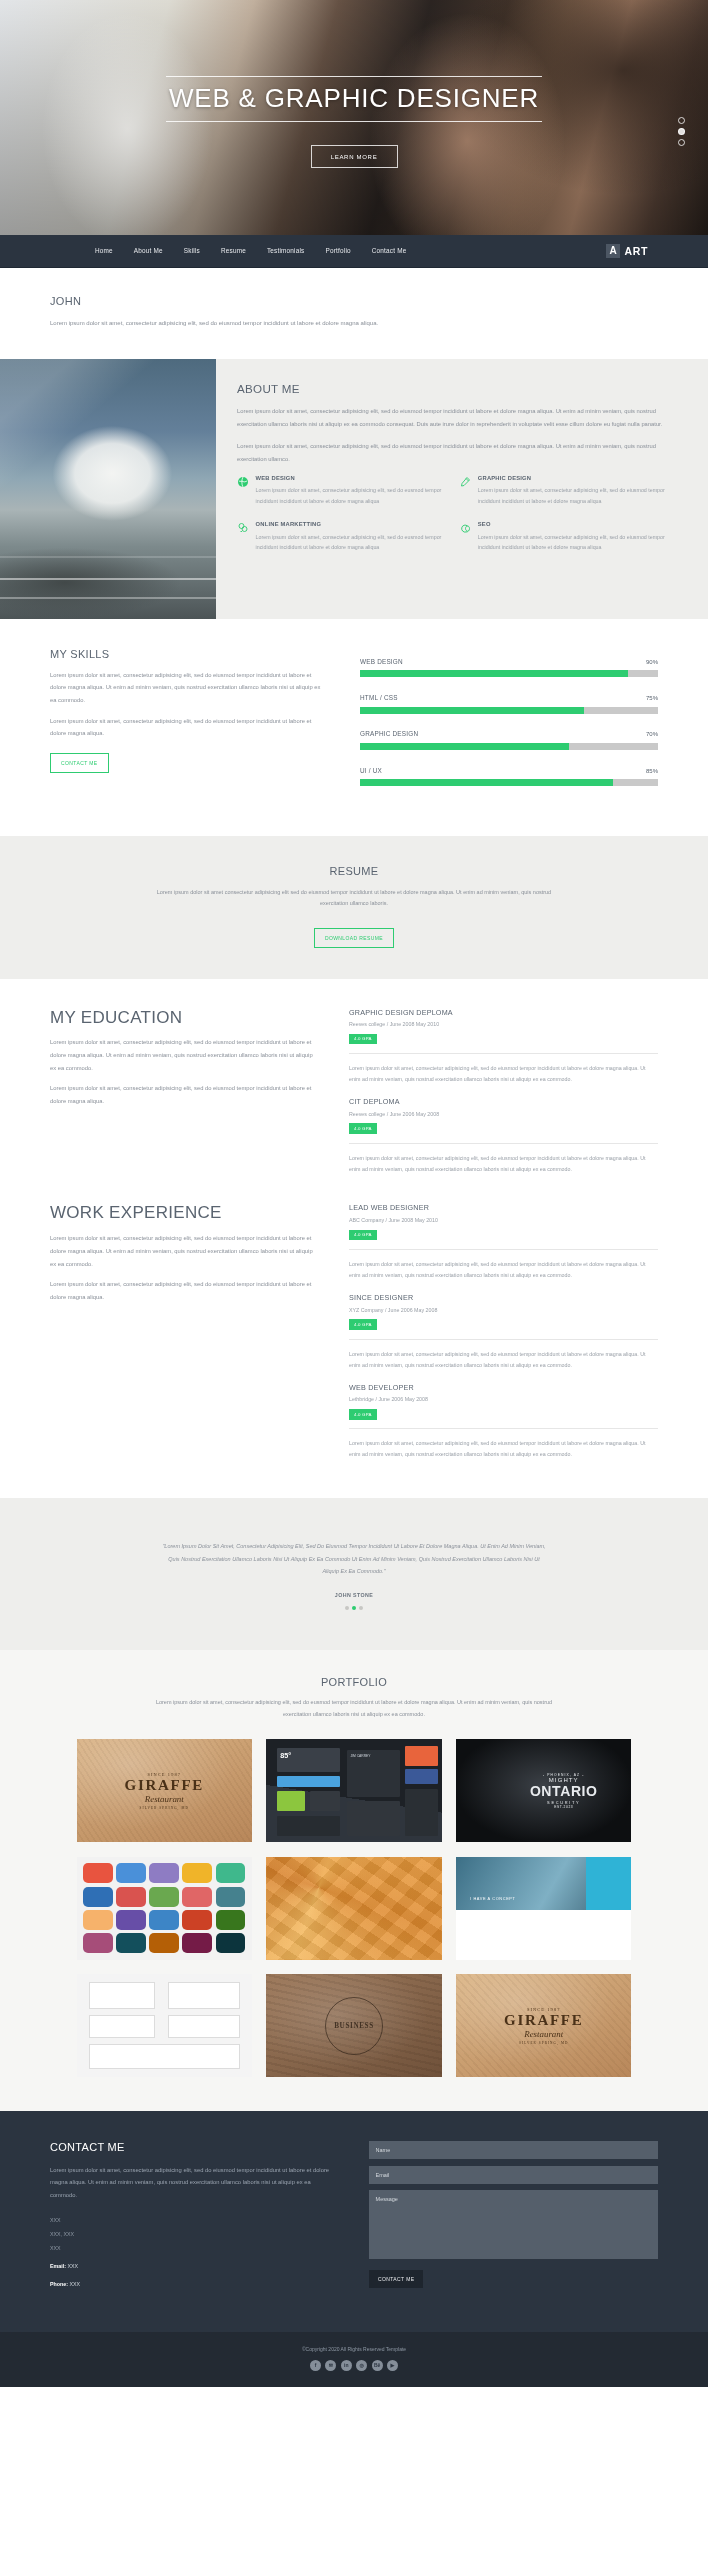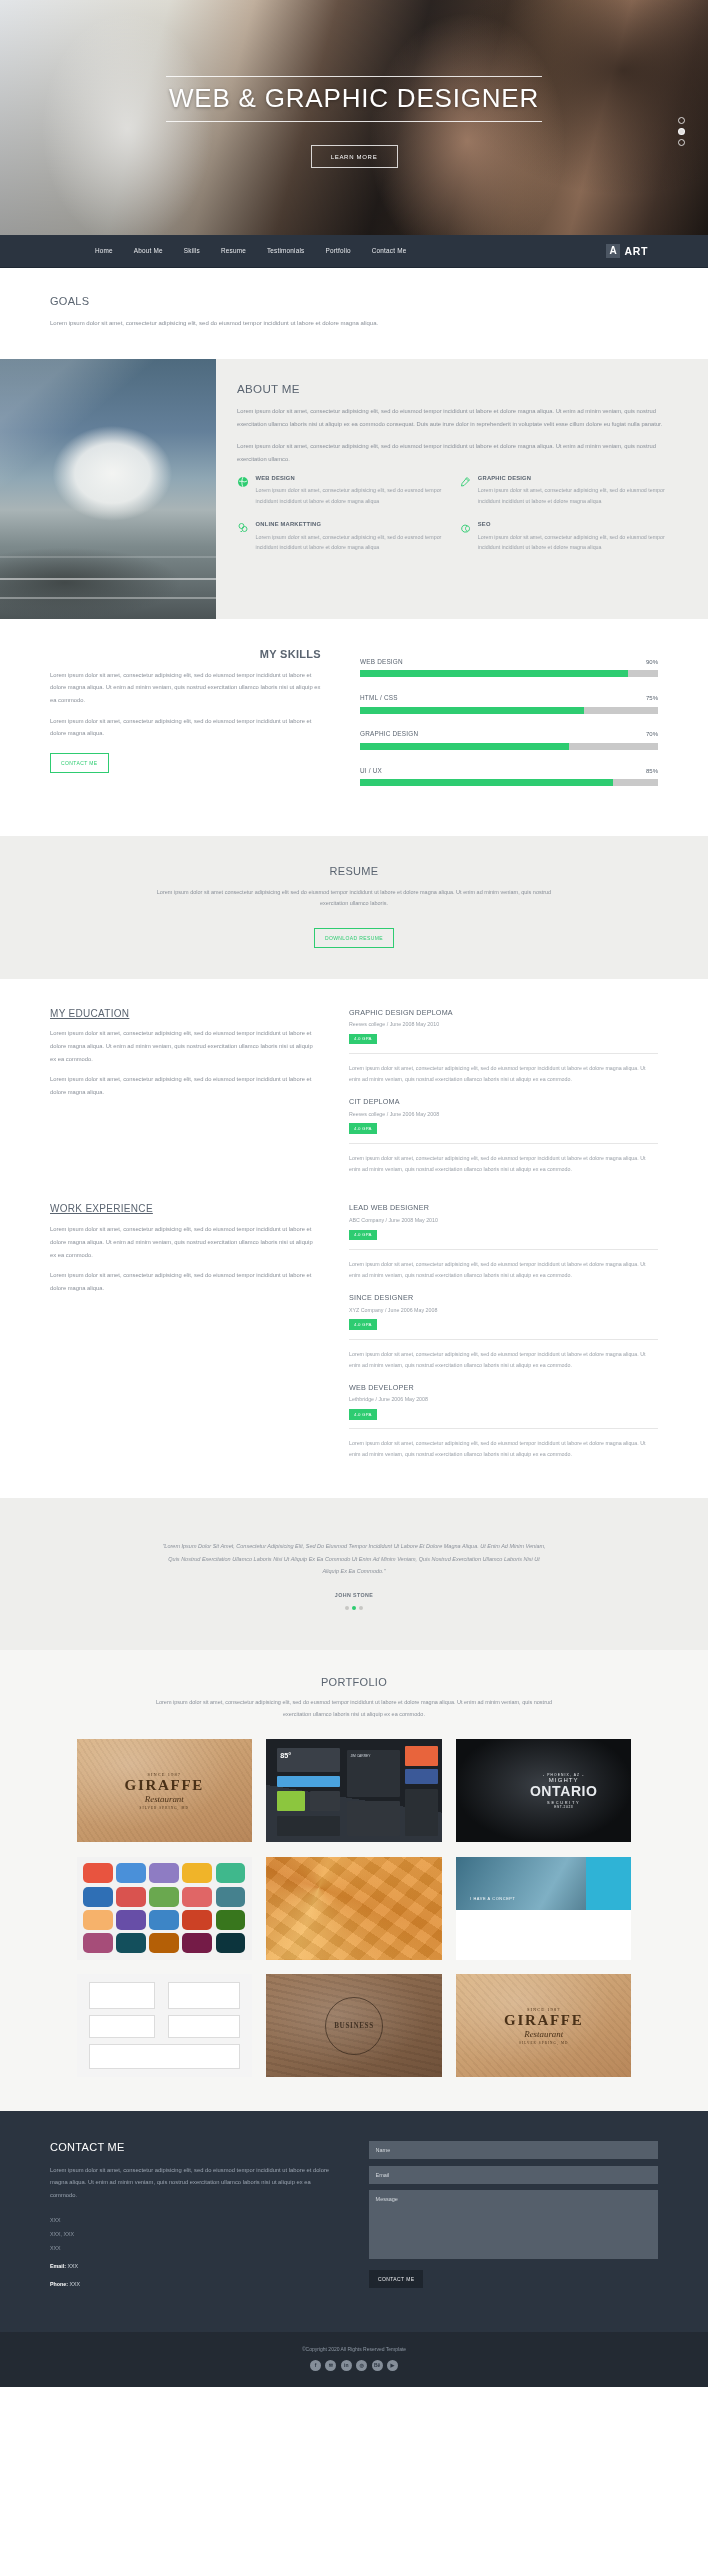--- a/index.html
+++ b/index.html
@@ -131,21 +131,21 @@
   .svc-ico {
     width: 12px; height: 12px; flex:none; color:#2ecc71; margin-top: 1.1px;
   }
   .svc-ico svg { width:100%; height:100%; display:block; }
   .svc h4 { font-size: 5.8px; color:#5a6470; letter-spacing:0.2px; margin-bottom: 4.4px; font-weight:bold;}
   .svc p { font-size: 5.3px; line-height: 2.05; color:#9aa0a8; margin:0; }
 
   
   .skills { display:flex; gap: 39px; padding: 29px 0 33px; }
   .skills-left { width: 271px; }
-  .skills-left h2 { font-size:11px; font-weight:700; color:#5a6470; margin-bottom:8.9px; letter-spacing:0.3px;text-align:right;}
+  .skills-left h2 { font-size:11px; font-weight:400; color:#5a6470; margin-bottom:8.9px; letter-spacing:0.3px;}
   .skills-left p { font-size:5.8px; line-height:2.2; color:#8a9099; margin-bottom:7.7px; }
   .btn-out {
     display:inline-block; border:0.6px solid #2ecc71; color:#2ecc71;
     background:transparent; font-size: 5px; letter-spacing:0.4px;
     padding: 6px 10px; margin-top: 5.5px; cursor:pointer; font-family:inherit;
   }
   .skills-right { flex:1; padding-top: 10px; }
   .bar-row { margin-bottom: 16.6px; }
   .bar-top { display:flex; justify-content:space-between; align-items:baseline; margin-bottom:5.5px; }
   .bar-top .nm { font-size: 6.4px; color:#5a6470; letter-spacing:0.2px; }
@@ -154,21 +154,21 @@
   .bar-fill { height:100%; background:#2ecc71; }
 
   
   .band { background:#eeeeec; padding: 29px 0 31px; text-align:center; }
   .band h2 { font-size: 11px; font-weight:400; color:#5a6470; letter-spacing:0.3px; margin-bottom: 10px; }
   .band p { font-size: 5.5px; line-height: 2.1; color:#8a9099; width: 420px; margin: 0 auto 12px; }
 
   
   .res { display:flex; gap: 33px; padding: 29px 0 0; }
   .res-left { width: 266px; }
-  .res-left h2 { font-size:10px; font-weight:400; color:#5a6470; margin-bottom:8.9px; letter-spacing:0.3px;text-decoration:underline;}
+  .res-left h2 { font-size:17px; font-weight:400; color:#5a6470; margin-bottom:8.9px; letter-spacing:0.3px;}
   .res-left p { font-size:5.8px; line-height:2.2; color:#8a9099; margin-bottom: 7.7px; }
   .res-right { flex:1; }
   .res-item { margin-bottom: 5.5px; }
   .res-item h4 { font-size: 7.2px; font-weight:400; color:#5a6470; letter-spacing:0.2px; margin-bottom: 4.4px; }
   .res-meta { font-size: 5.3px; color:#9aa0a8; margin-bottom: 5.5px; }
   .gpa {
     display:inline-block; background:#2ecc71; color:#fff;
     font-size: 4.4px; padding: 2.8px 5px; letter-spacing:0.2px; margin-bottom: 8.9px;
   }
   .res-item .desc {
@@ -320,21 +320,21 @@
     </div>
     <div class="brand">
       <span class="brand-sq">A</span>
       <span class="brand-tx">ART</span>
     </div>
   </div>
 </nav>
 
 <section class="wrap triple">
   <div class="col">
-    <h3>GOALS</h3>
+    <h3>JOHN</h3>
     <p>Lorem ipsum dolor sit amet, consectetur adipisicing elit, sed do eiusmod tempor incididunt ut labore et dolore magna aliqua.</p>
   </div>
 </section>
 
 <section class="about">
   <div class="about-photo"></div>
   <div class="about-body">
     <h2>ABOUT ME</h2>
     <p>Lorem ipsum dolor sit amet, consectetur adipisicing elit, sed do eiusmod tempor incididunt ut labore et dolore magna aliqua. Ut enim ad minim veniam, quis nostrud exercitation ullamco laboris nisi ut aliquip ex ea commodo consequat. Duis aute irure dolor in reprehenderit in voluptate velit esse cillum dolore eu fugiat nulla panatur.</p>
     <p>Lorem ipsum dolor sit amet, consectetur adipisicing elit, sed do eiusmod tempor incididunt ut labore et dolore magna aliqua. Ut enim ad minim veniam, quis nostrud exercitation ullamco.</p>

